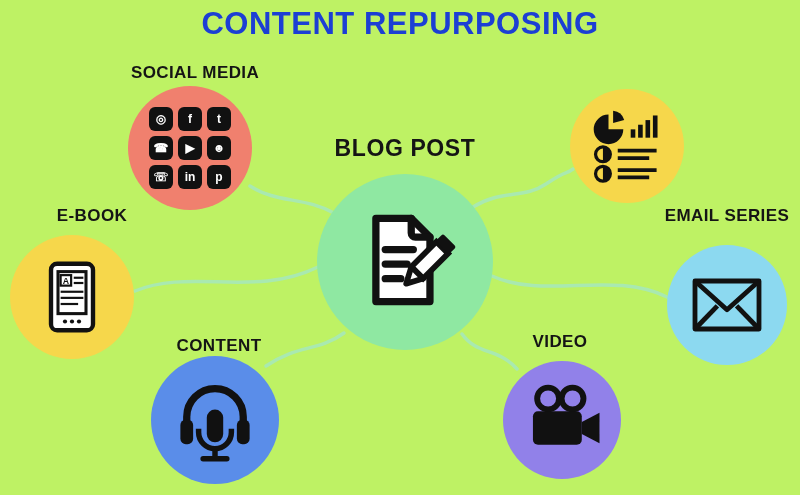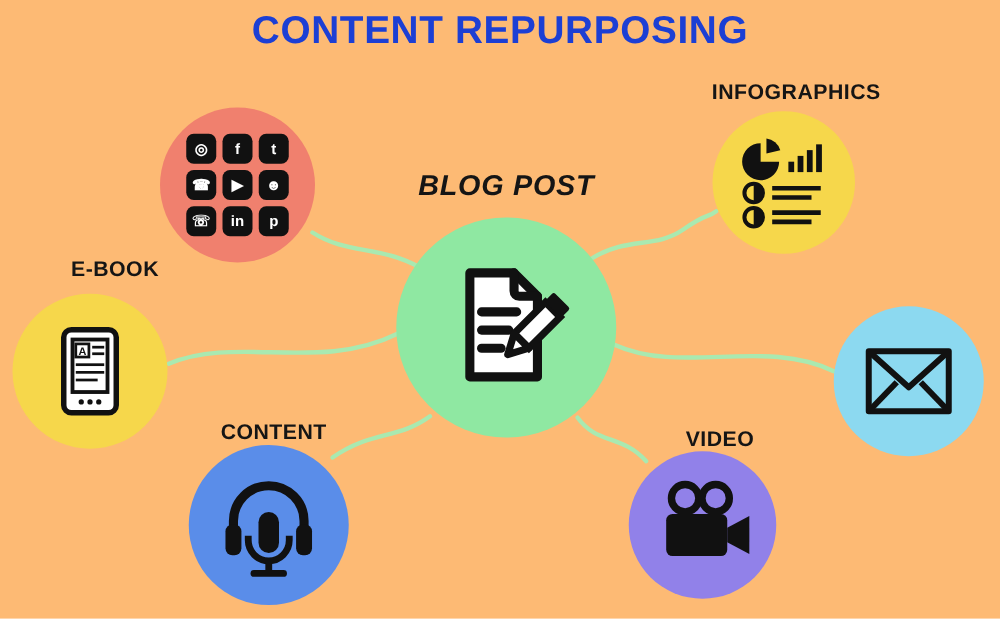--- a/index.html
+++ b/index.html
@@ -1,17 +1,17 @@
 <!DOCTYPE html>
 <html><head>
 <meta charset="utf-8">
 <style>
   * { box-sizing: border-box; }
   html,body { margin:0; padding:0; background:#ffffff; font-family:"Liberation Sans", sans-serif; }
-  .canvas { position:relative; width:800px; height:495px; background:#fdba74; overflow:hidden; }
+  .canvas { position:relative; width:800px; height:495px; background:#bef264; overflow:hidden; }
 
   .title { position:absolute; top:6px; left:0; right:0; margin:0; text-align:center;
            font-size:31px; font-weight:800; letter-spacing:0.5px; z-index:3; }
 
   .connectors { position:absolute; left:0; top:0; width:800px; height:495px; z-index:0; }
   .conn { fill:none; stroke-width:3.5; stroke-linecap:round; }
 
   .circle { position:absolute; border-radius:50%; display:flex; align-items:center;
             justify-content:center; z-index:1; }
   .c-center  { left:317px; top:174px; width:176px; height:176px; }
@@ -22,22 +22,22 @@
   .c-podcast { left:151px; top:356px; width:128px; height:128px; }
   .c-video   { left:503px; top:361px; width:118px; height:118px; }
 
   .node-label { position:absolute; z-index:2; transform:translateX(-50%); white-space:nowrap;
                 font-size:17px; font-weight:600; color:#151515; letter-spacing:0.4px; line-height:1; }
   .l-social  { left:195px; top:64px; }
   .l-info    { left:637px; top:65px; }
   .l-ebook   { left:92px;  top:207px; }
   .l-email   { left:727px; top:207px; }
   .l-podcast { left:219px; top:337px; }
-  .l-video   { left:560px; top:343px;margin-left:16px; }
-  .l-center  { left:405px; top:137px; font-size:23px; letter-spacing:0.6px;font-style:italic; }
+  .l-video   { left:560px; top:333px; }
+  .l-center  { left:405px; top:137px; font-size:23px; letter-spacing:0.6px; }
 
   .social-grid { display:grid; grid-template-columns:repeat(3,24px); grid-auto-rows:24px; gap:5px; }
   .tile { background:#111; border-radius:6px; color:#fff; display:flex; align-items:center;
           justify-content:center; font-size:12px; font-weight:700; line-height:1; }
 
   .icon-svg { overflow:visible; display:block; }
 </style>
 </head>
 <body>
 
@@ -48,22 +48,23 @@
   <svg class="connectors" viewBox="0 0 800 495">
     <path class="conn" d="M250 186 C278 204 304 196 336 214" style="stroke: rgb(169, 233, 176);"></path>
     <path class="conn" d="M473 207 C502 189 524 199 546 184 S565 175 573 169" style="stroke: rgb(169, 233, 176);"></path>
     <path class="conn" d="M135 291 C190 268 255 298 318 267" style="stroke: rgb(169, 233, 176);"></path>
     <path class="conn" d="M492 276 C545 300 612 270 667 297" style="stroke: rgb(169, 233, 176);"></path>
     <path class="conn" d="M344 333 C318 352 298 344 266 366" style="stroke: rgb(169, 233, 176);"></path>
     <path class="conn" d="M462 334 C478 356 497 347 517 369" style="stroke: rgb(169, 233, 176);"></path>
   </svg>
 
   <div class="node-label l-center">BLOG POST</div>
-  <div class="node-label l-info">INFOGRAPHICS</div>
+  <div class="node-label l-social">SOCIAL MEDIA</div>
   <div class="node-label l-ebook">E-BOOK</div>
+  <div class="node-label l-email">EMAIL SERIES</div>
   <div class="node-label l-podcast">CONTENT</div>
   <div class="node-label l-video">VIDEO</div>
 
   <div class="circle c-center" style="background-color: rgb(143, 232, 162);">
     <svg class="icon-svg" width="104" height="104" viewBox="0 0 100 100">
       <g stroke="#111" stroke-width="7" stroke-linejoin="round" stroke-linecap="round">
         <path d="M22 8 h34 l18 18 v62 h-52 z" fill="#fff"></path>
         <path d="M56 8 v14 a4 4 0 0 0 4 4 h14" fill="none"></path>
         <line x1="31" y1="38" x2="58" y2="38"></line>
         <line x1="31" y1="52" x2="52" y2="52"></line>

